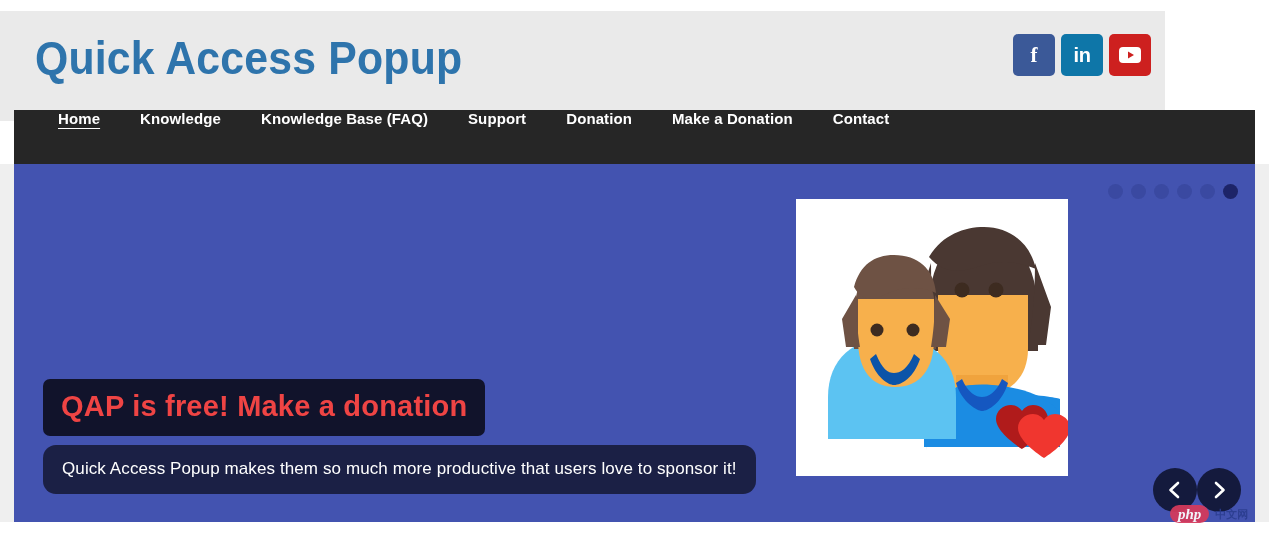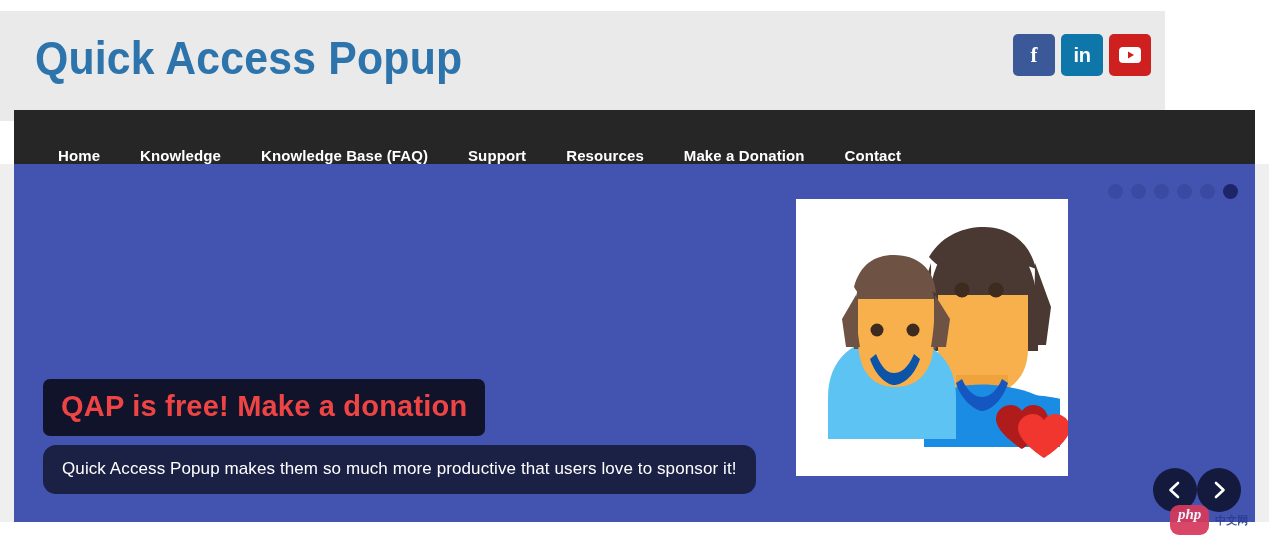--- a/index.html
+++ b/index.html
@@ -85,21 +85,21 @@
   .navbar {
     position: absolute;
     left: 14px;
     top: 110px;
     width: 1241px;
     height: 54px;
     background: #262626;
   }
   .nav-list {
     display: flex;
-    align-items: flex-end;
+    align-items: flex-start;
     height: 54px;
     padding-left: 24px;
     gap: 0;
   }
   .nav-item {
     color: #ffffff;
     font-family: "Liberation Sans Narrow", "Liberation Sans", sans-serif;
     font-size: 15px;
     font-weight: bold;
     padding: 0 20px;
@@ -222,21 +222,21 @@
     left: 1170px;
     top: 505px;
     display: flex;
     align-items: center;
     gap: 6px;
     z-index: 20;
   }
   .wm-badge {
     background: #d63a5c;
     border-radius: 9px;
-    padding: 1px 8px 12px 8px;
+    padding: 1px 8px 0 8px;
     color: #ffffff;
     font-family: "Liberation Serif", serif;
     font-style: italic;
     font-weight: bold;
     font-size: 15px;
     line-height: 17px;
     opacity: 0.93;
   }
   .wm-cn {
     color: #2b3d8f;
@@ -299,21 +299,21 @@
 
     </div>
   </div>
 
   <div class="navbar">
     <div class="nav-list">
       <div class="nav-item active">Home</div>
       <div class="nav-item">Knowledge</div>
       <div class="nav-item">Knowledge Base (FAQ)</div>
       <div class="nav-item">Support</div>
-      <div class="nav-item">Resources</div>
+      <div class="nav-item">Donation</div>
       <div class="nav-item">Make a Donation</div>
       <div class="nav-item">Contact</div>
     </div>
   </div>
 
   <div class="gutter-left"></div>
   <div class="gutter-right"></div>
 
   <div class="slider">
 

